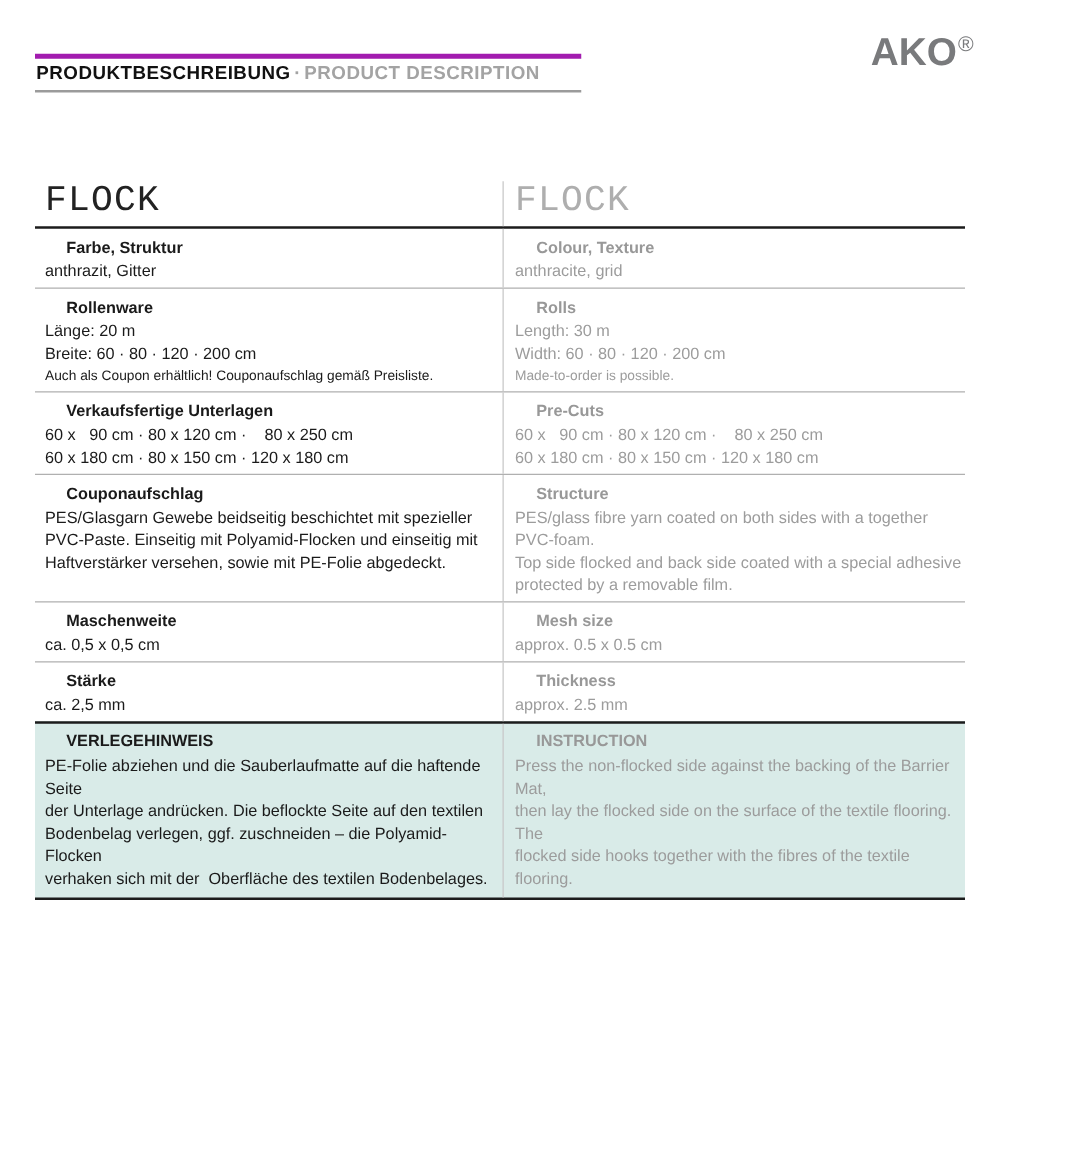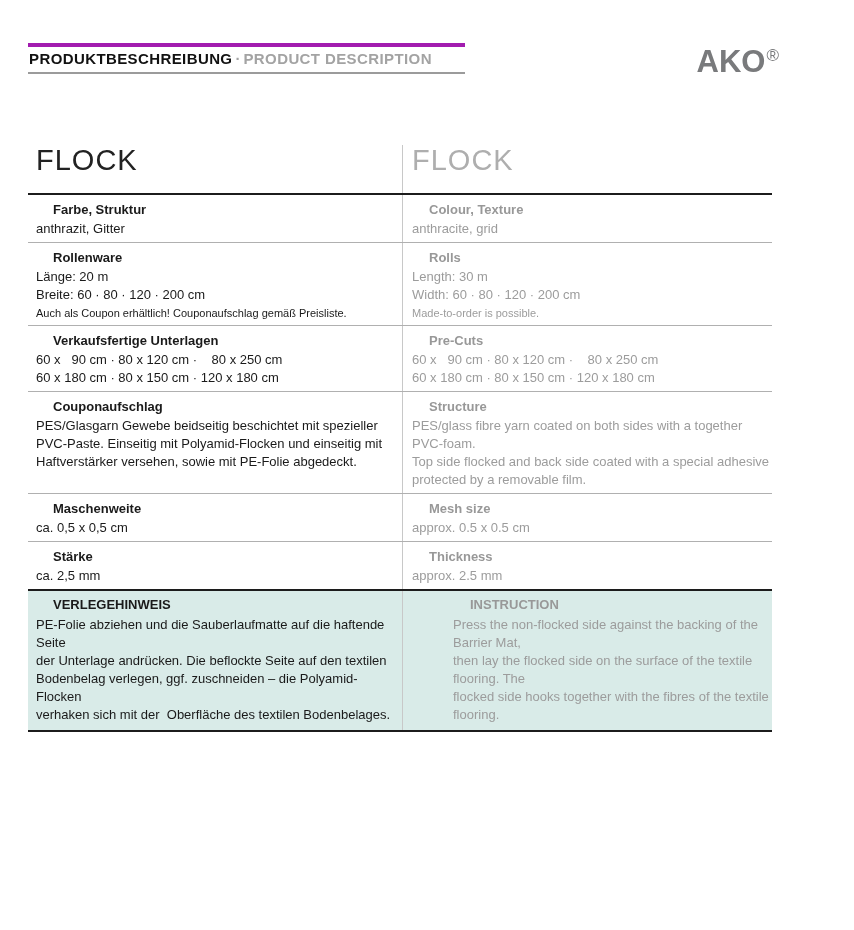--- a/index.html
+++ b/index.html
@@ -15,48 +15,47 @@
   .header-band {
     position:absolute; left:28px; top:43px; width:437px;
     border-top:4px solid #a21caf; border-bottom:2px solid #9b9b9b;
     padding:3px 0 4px 1px; white-space:nowrap;
   }
   .header-band .t-de { font-size:15px; font-weight:bold; letter-spacing:0.4px; color:#111111; }
   .header-band .t-sep { font-size:15px; font-weight:bold; color:#a3a3a3; padding:0 3px; }
   .header-band .t-en { font-size:15px; font-weight:bold; letter-spacing:0.4px; color:#a3a3a3; }
 
   
-  .logo { position:absolute; right:76px; top:44px; color:#797a7c; }
+  .logo { position:absolute; right:76px; top:24px; color:#797a7c; }
   .logo .logo-text { font-size:31px; font-weight:800; letter-spacing:0px; }
   .logo .logo-r { font-size:17px; font-weight:400; position:relative; top:-11px; left:1px; }
 
   
   .table { position:absolute; left:28px; top:145px; width:744px; }
   .row { display:flex; border-bottom:1px solid #b0b0b0; }
   .cell { font-size:13px; line-height:18px; }
   .cell.left  { width:375px; border-right:1px solid #c8c8c8; padding:6px 10px 4px 8px; }
   .cell.right { flex:1; padding:6px 2px 4px 9px; color:#9c9c9c; }
   .label { font-weight:bold; margin-bottom:1px;padding-left:17px; }
   .cell.right .label { color:#989898; }
   .line { white-space:pre-wrap; }
   .note { font-size:11px; line-height:16px; margin-top:1px; }
 
   
   .row.title-row { border-bottom:2px solid #1c1c1c; }
-  .row.title-row .cell { padding-top:0; padding-bottom:17px; }
+  .row.title-row .cell { padding-top:0; padding-bottom:5px;font-family:Liberation Mono, monospace; }
   .title-text { font-size:29px; line-height:31px; font-weight:300; letter-spacing:1px; }
   .cell.left  .title-text { color:#222222; }
   .cell.right .title-text { color:#aeaeae; }
 
   
   .row.instruction-row {
     background:#d9ebe8;
     border-top:2px solid #1c1c1c;
     border-bottom:2px solid #1c1c1c;
-    gap:41px;
   }
   .row.instruction-row .cell { padding-top:5px; padding-bottom:6px; }
   .row.instruction-row .label { margin-bottom:2px; }
   .row:nth-last-child(2) { border-bottom:none; } 
 </style>
 </head>
 <body>
 
 <div class="page">
 

